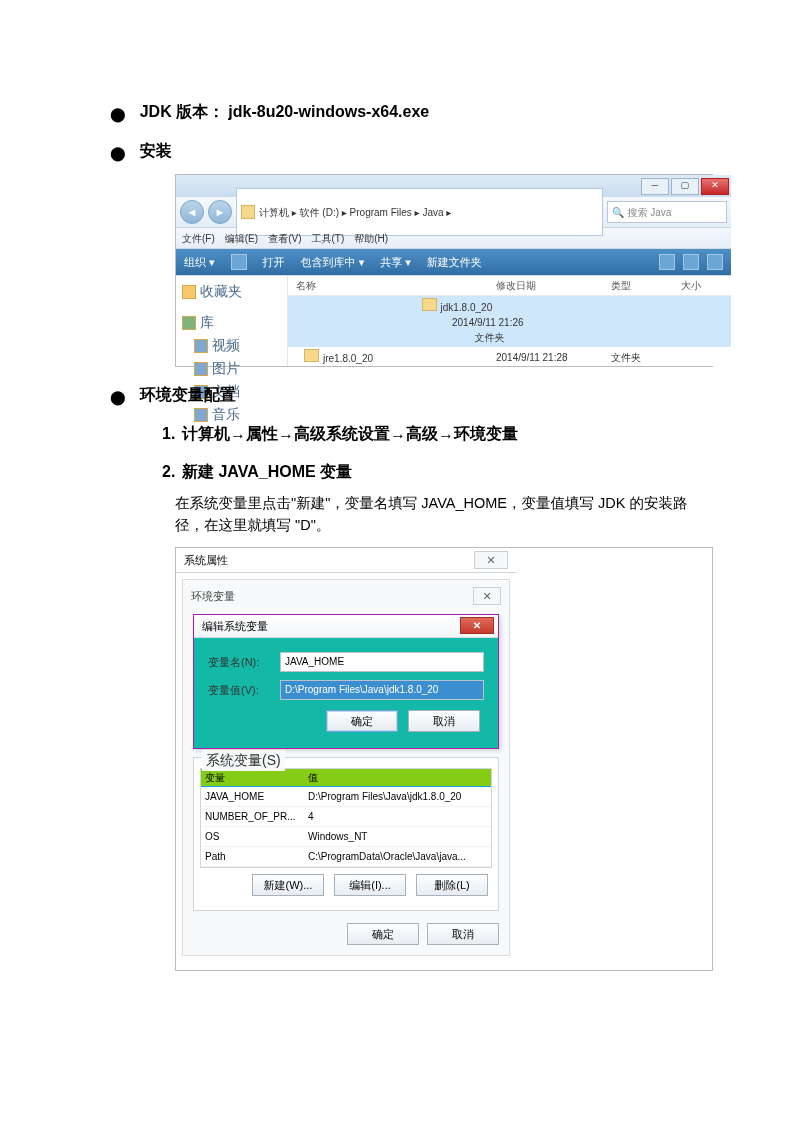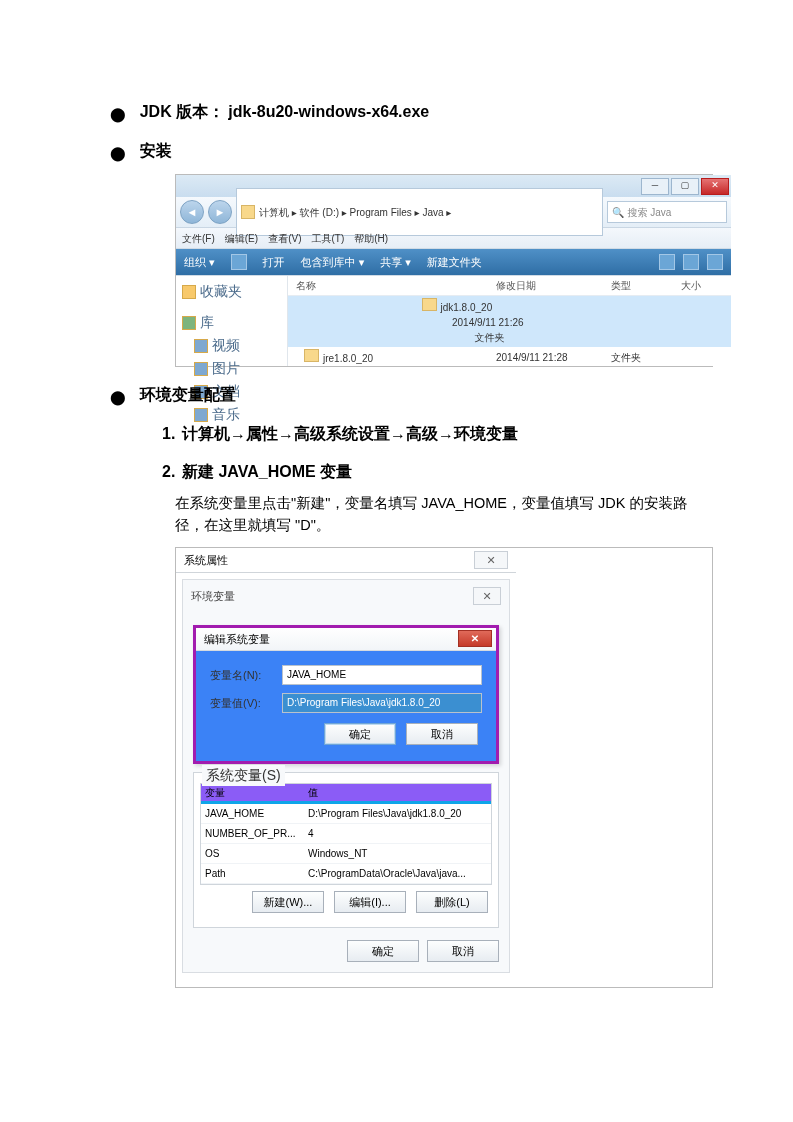--- a/index.html
+++ b/index.html
@@ -187,23 +187,23 @@
   .inner-title {
     height:20px;
     display:flex;
     align-items:center;
     font-size:11px;
     color:#444;
     padding: 0 2px 4px 2px;
     filter: blur(0.3px);
   }
   .edit-dlg {
-    border:3px solid #a21caf;
-    background:#3b82f6;
-    margin: 15px 4px 8px 4px;
+    border:1px solid #a21caf;
+    background:#14b8a6;
+    margin: 4px 4px 8px 4px;
     box-shadow: 2px 2px 4px rgba(0,0,0,0.15);
   }
   .edit-title {
     height:22px;
     background:linear-gradient(#fff,#f2f5f8);
     border-bottom:1px solid #d6dbe0;
     display:flex;
     align-items:center;
     justify-content:space-between;
     padding: 0 4px 0 8px;
@@ -237,21 +237,21 @@
   }
   .group-title {
     position:absolute; top:-8px; left:8px; background:#f7f9fb; padding:0 4px; font-size:14px; color:#333;
   }
   .vartable {
     border:1px solid #cfd5db;
     background:#fff;
     font-size:10px;
     margin-top:4px;
   }
-  .vartable .vhdr { display:flex; background:#8b5cf6; border-bottom:3px solid #0ea5e9;}
+  .vartable .vhdr { display:flex; background:#84cc16; border-bottom:1px solid #0ea5e9;}
   .vartable .vrow { display:flex; border-bottom:1px solid #f0f3f6; padding:1px 0;}
   .vc1 { width:95px; padding:1px 4px;}
   .vc2 { flex:1; padding:1px 4px; white-space:nowrap; overflow:hidden;}
   .btm-btns { display:flex; justify-content:flex-end; gap:8px; padding: 8px 4px 0 4px;}
 </style>
 </head>
 <body>
 
 <div class="page">
 

